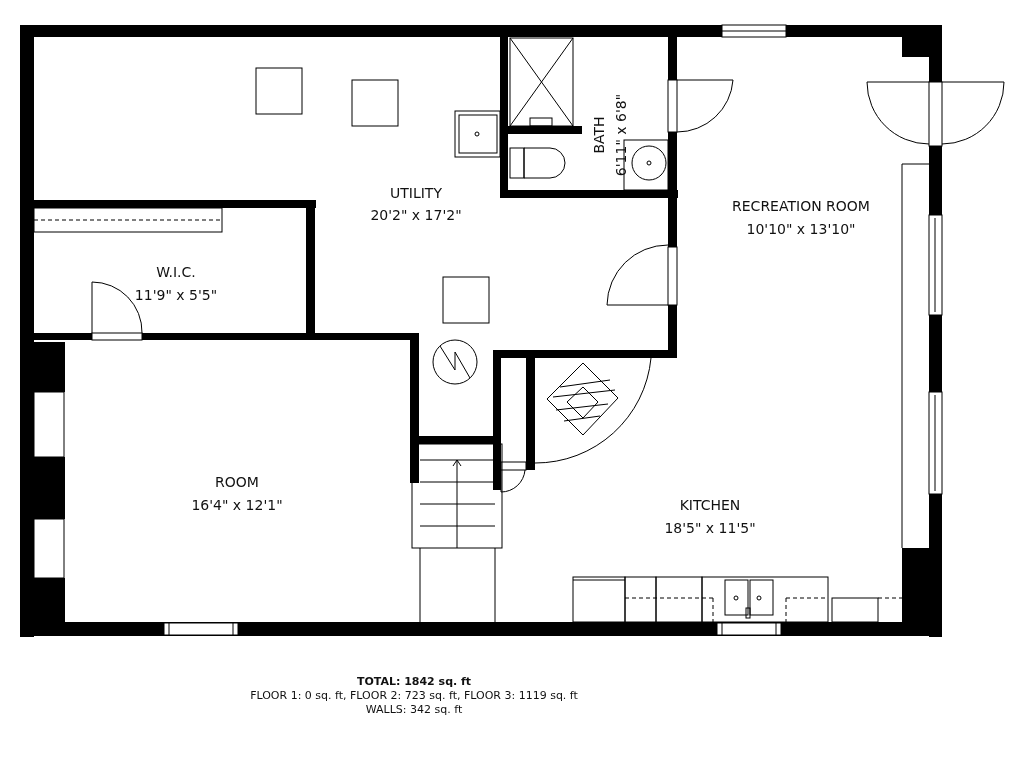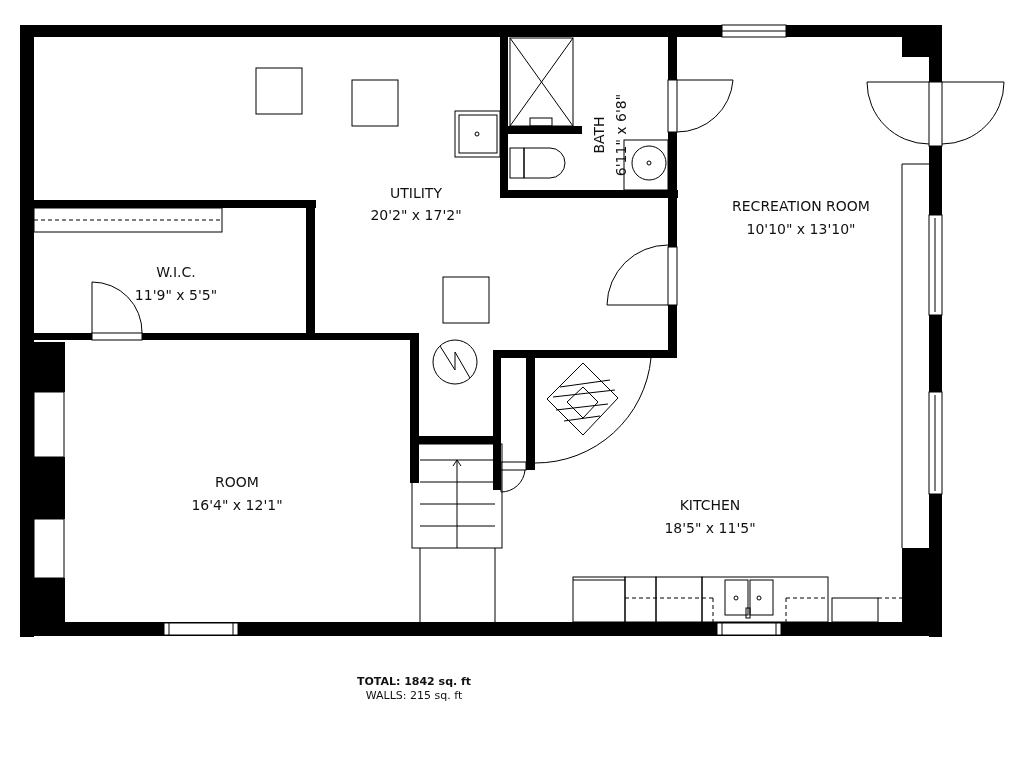--- a/index.html
+++ b/index.html
@@ -196,14 +196,15 @@
     <text class="room-dim" x="237" y="510" text-anchor="middle">16'4" x 12'1"</text>
   </g>
   <g>
     <text class="room-label" x="710" y="510" text-anchor="middle">KITCHEN</text>
     <text class="room-dim" x="710" y="533" text-anchor="middle">18'5" x 11'5"</text>
   </g>
 </svg>
 
 <div class="legend" style="top:675px;">
   <div class="total">TOTAL: 1842 sq. ft</div>
-  <div>WALLS: 215 sq. ft</div>
+  <div>FLOOR 1: 0 sq. ft, FLOOR 2: 723 sq. ft, FLOOR 3: 1119 sq. ft</div>
+  <div>WALLS: 342 sq. ft</div>
 </div>
 
 </body></html>

